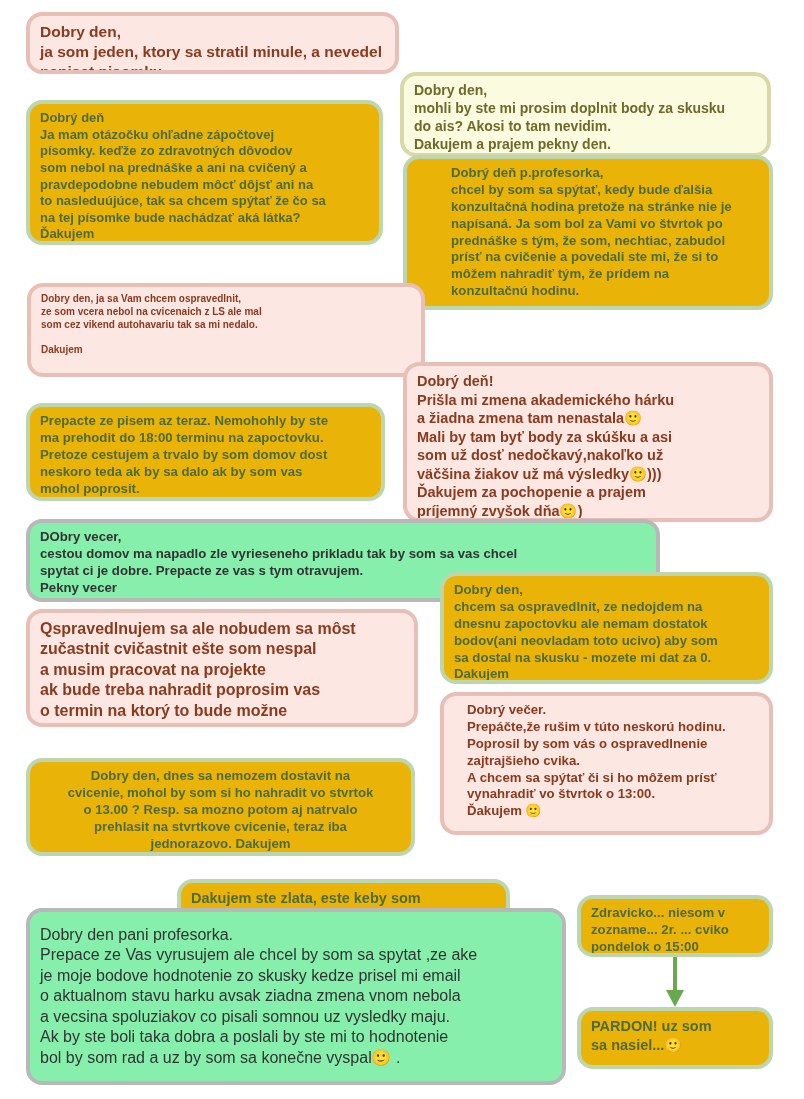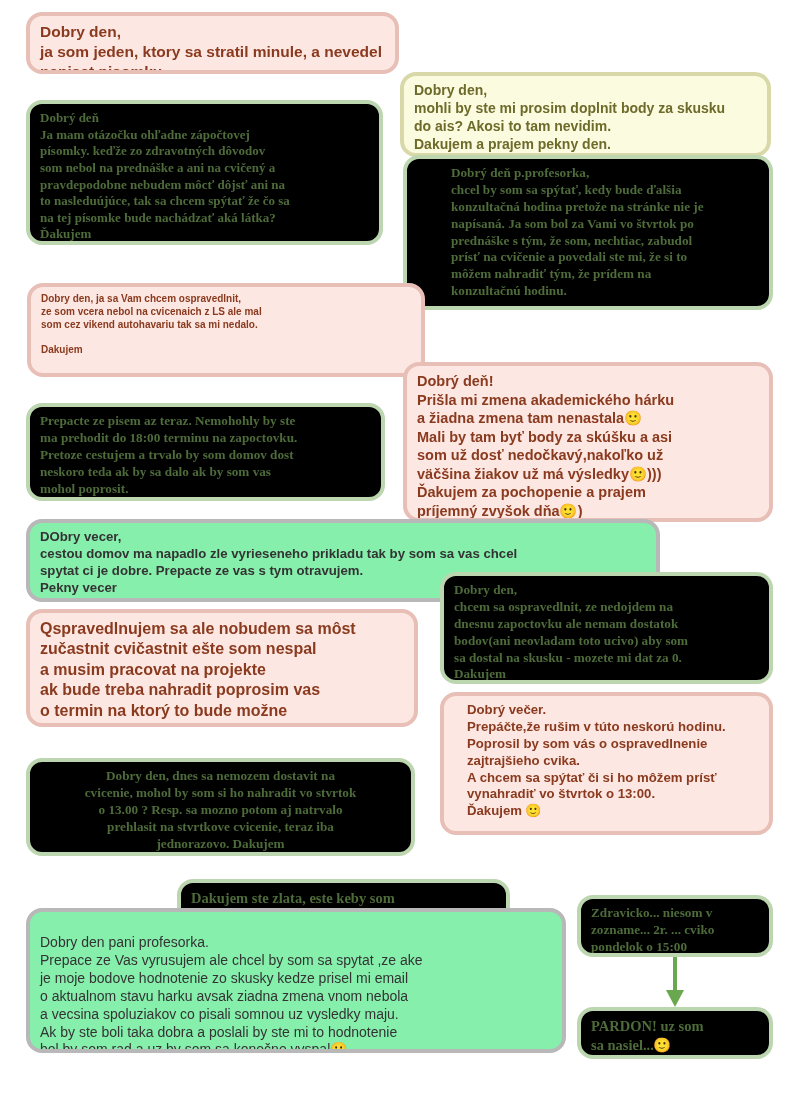--- a/index.html
+++ b/index.html
@@ -27,24 +27,23 @@
     white-space: pre-wrap;
     overflow: hidden;
   }
   
   .pink {
     background: #fde7e2;
     border-color: #e8bfb6;
     color: #8a3a1e;
   }
   .green {
-    background: #000000;
+    background: #eab308;
     border-color: #bcd6b0;
     color: #4e6b3a;
-    font-family: Liberation Serif, serif;
   }
   .yellow {
     background: #fbfbe0;
     border-color: #d8d8a8;
     color: #6d6a2a;
   }
   .white {
     background: #86efac;
     border-color: #b8b8b8;
     color: #333333;
@@ -145,24 +144,24 @@
 
   <div class="bubble green bold" style="left:577px; top:895px; width:196px; height:62px; font-size:13.2px;">Zdravicko... niesom v
 zozname... 2r. ... cviko
 pondelok o 15:00</div>
 
   <svg class="arrow" style="left:660px; top:957px; width:30px; height:50px;" viewBox="0 0 30 50">
     <line x1="15" y1="0" x2="15" y2="36" stroke="#6aa84f" stroke-width="4"></line>
     <polygon points="15,50 6,33 24,33" fill="#6aa84f"></polygon>
   </svg>
 
-  <div class="bubble green bold" style="left:577px; top:1007px; width:196px; height:52px; font-size:14.5px;">PARDON! uz som
+  <div class="bubble green bold" style="left:577px; top:1007px; width:196px; height:62px; font-size:14.5px;">PARDON! uz som
 sa nasiel...🙂</div>
 
-  <div class="bubble white" style="left:26px; top:908px; width:540px; height:145px; font-size:14px; padding-top:22px;">Dobry den pani profesorka.
+  <div class="bubble white" style="left:26px; top:908px; width:540px; height:177px; font-size:16px; padding-top:13px;">Dobry den pani profesorka.
 Prepace ze Vas vyrusujem ale chcel by som sa spytat ,ze ake
 je moje bodove hodnotenie zo skusky kedze prisel mi email
 o aktualnom stavu harku avsak ziadna zmena vnom nebola
 a vecsina spoluziakov co pisali somnou uz vysledky maju.
 Ak by ste boli taka dobra a poslali by ste mi to hodnotenie
 bol by som rad a uz by som sa konečne vyspal🙂 .</div>
 
 </div>
 
 </body></html>

